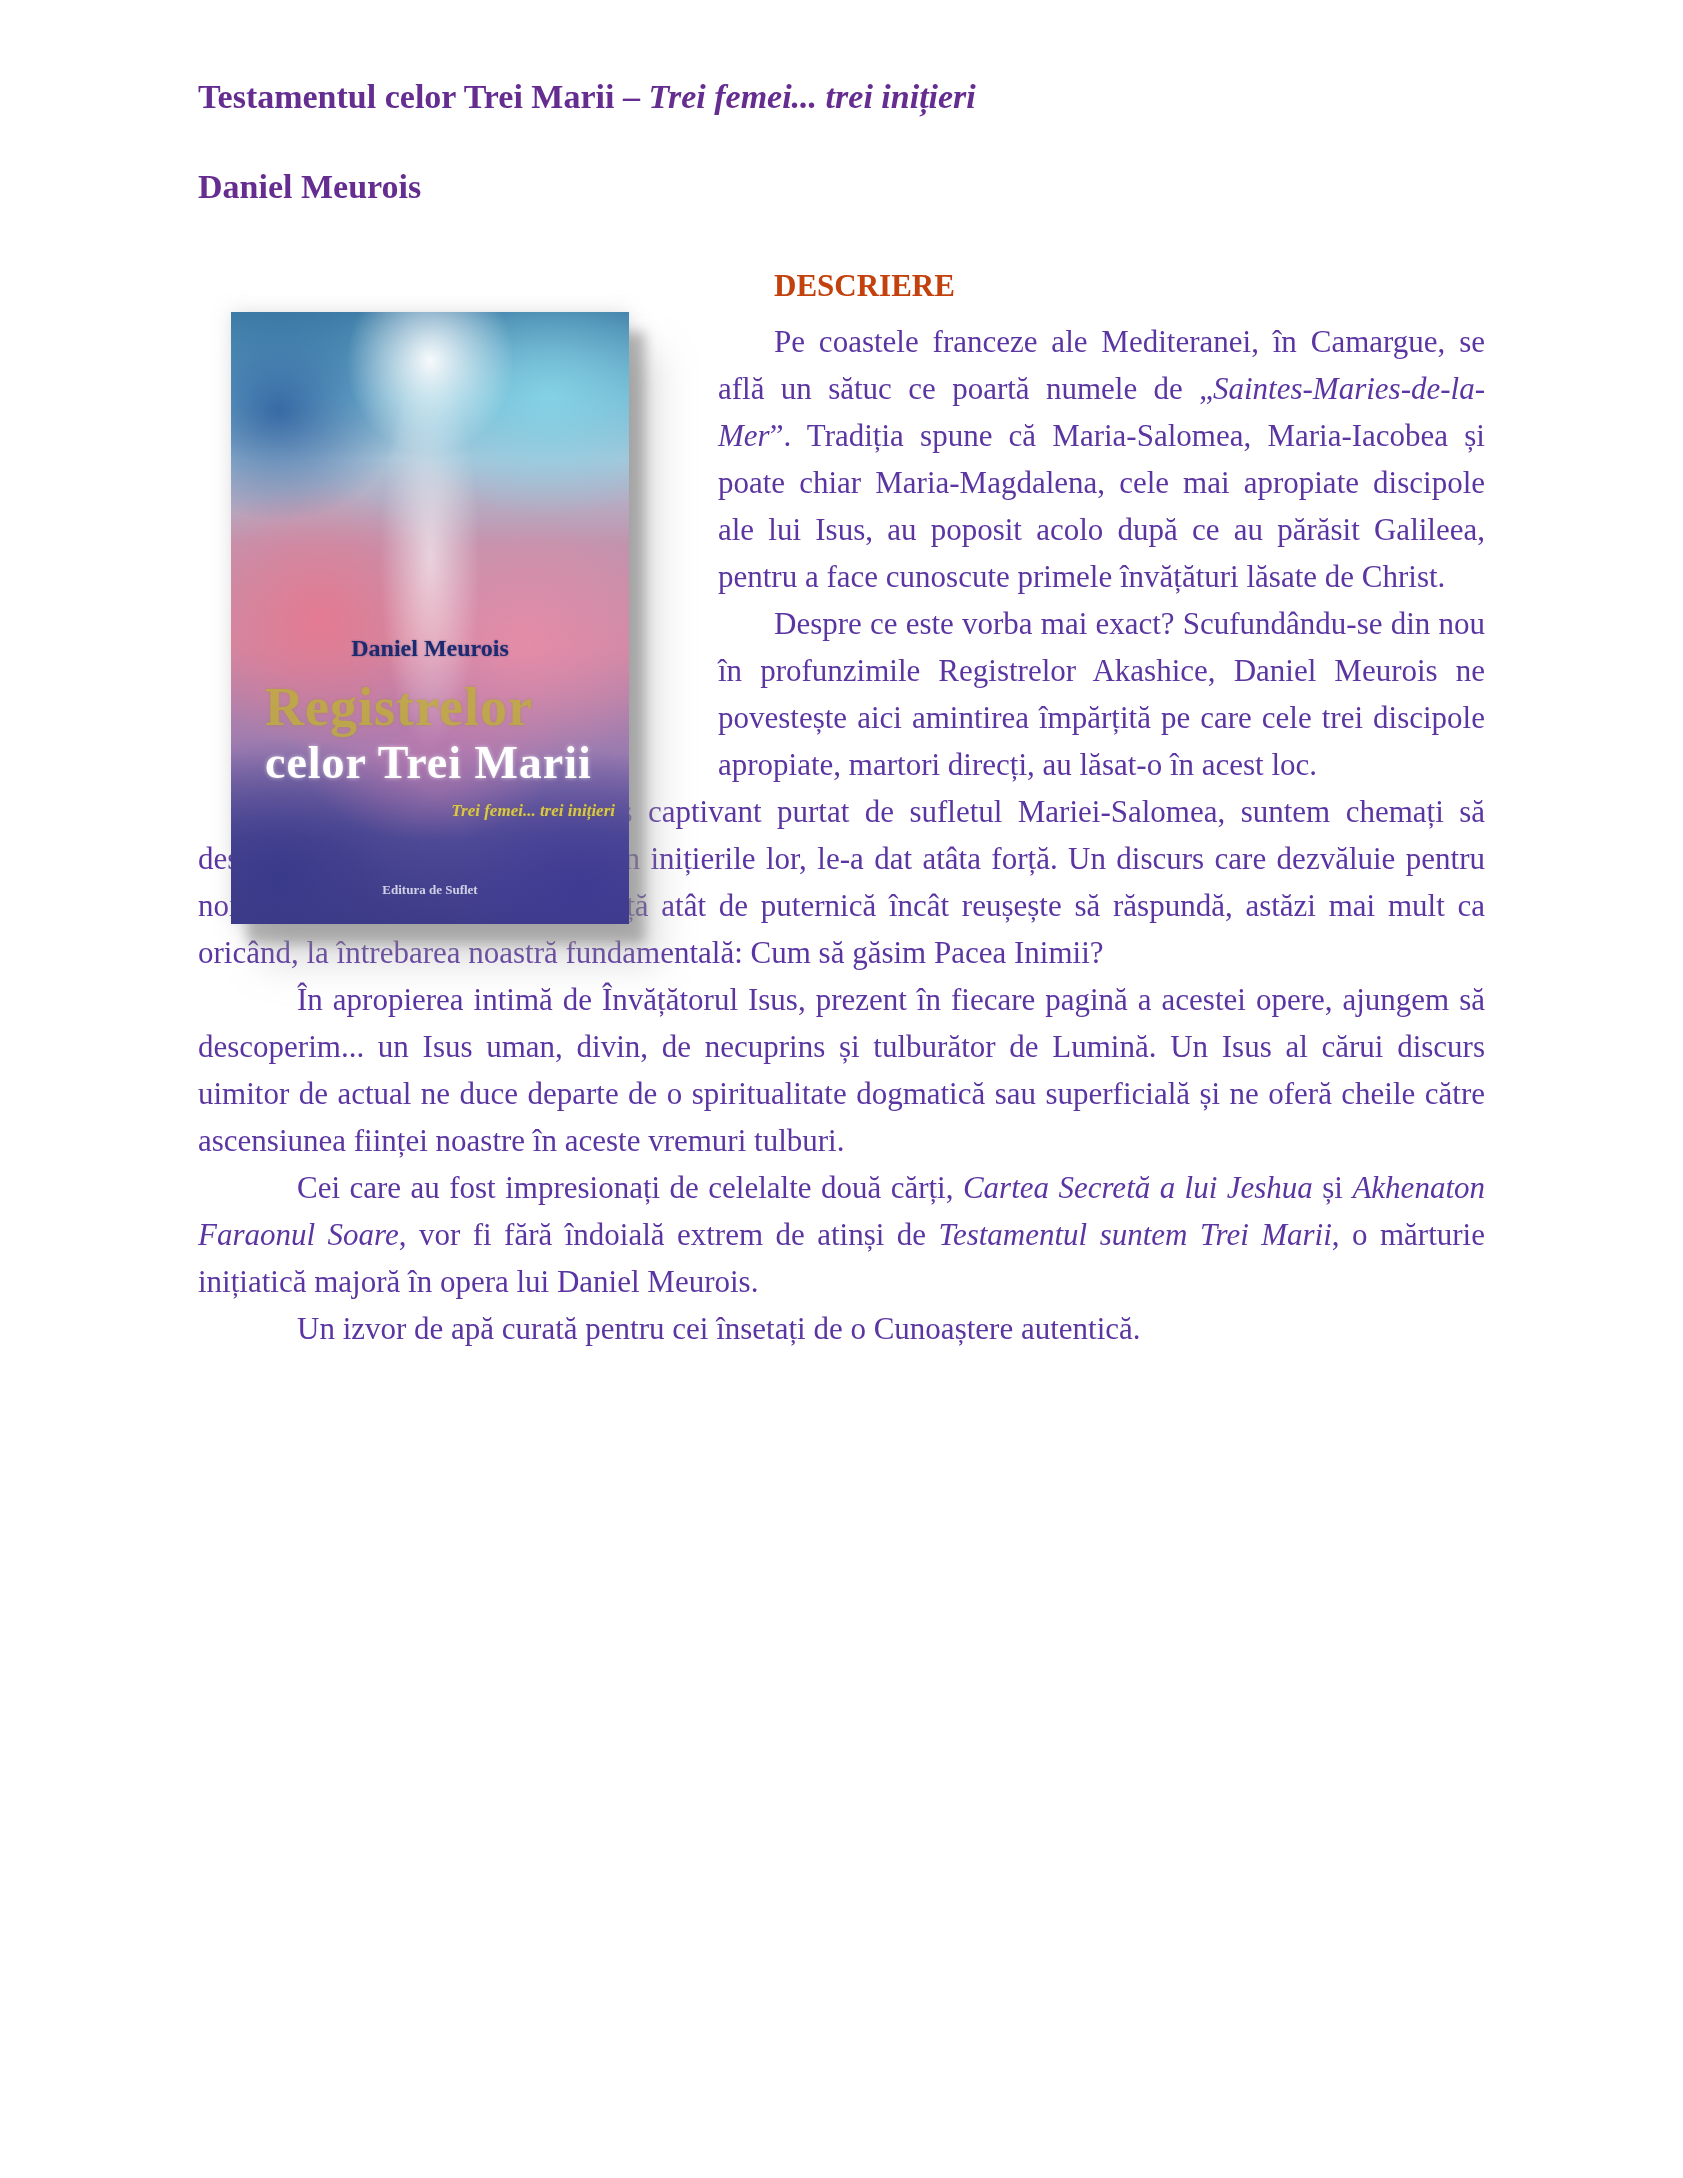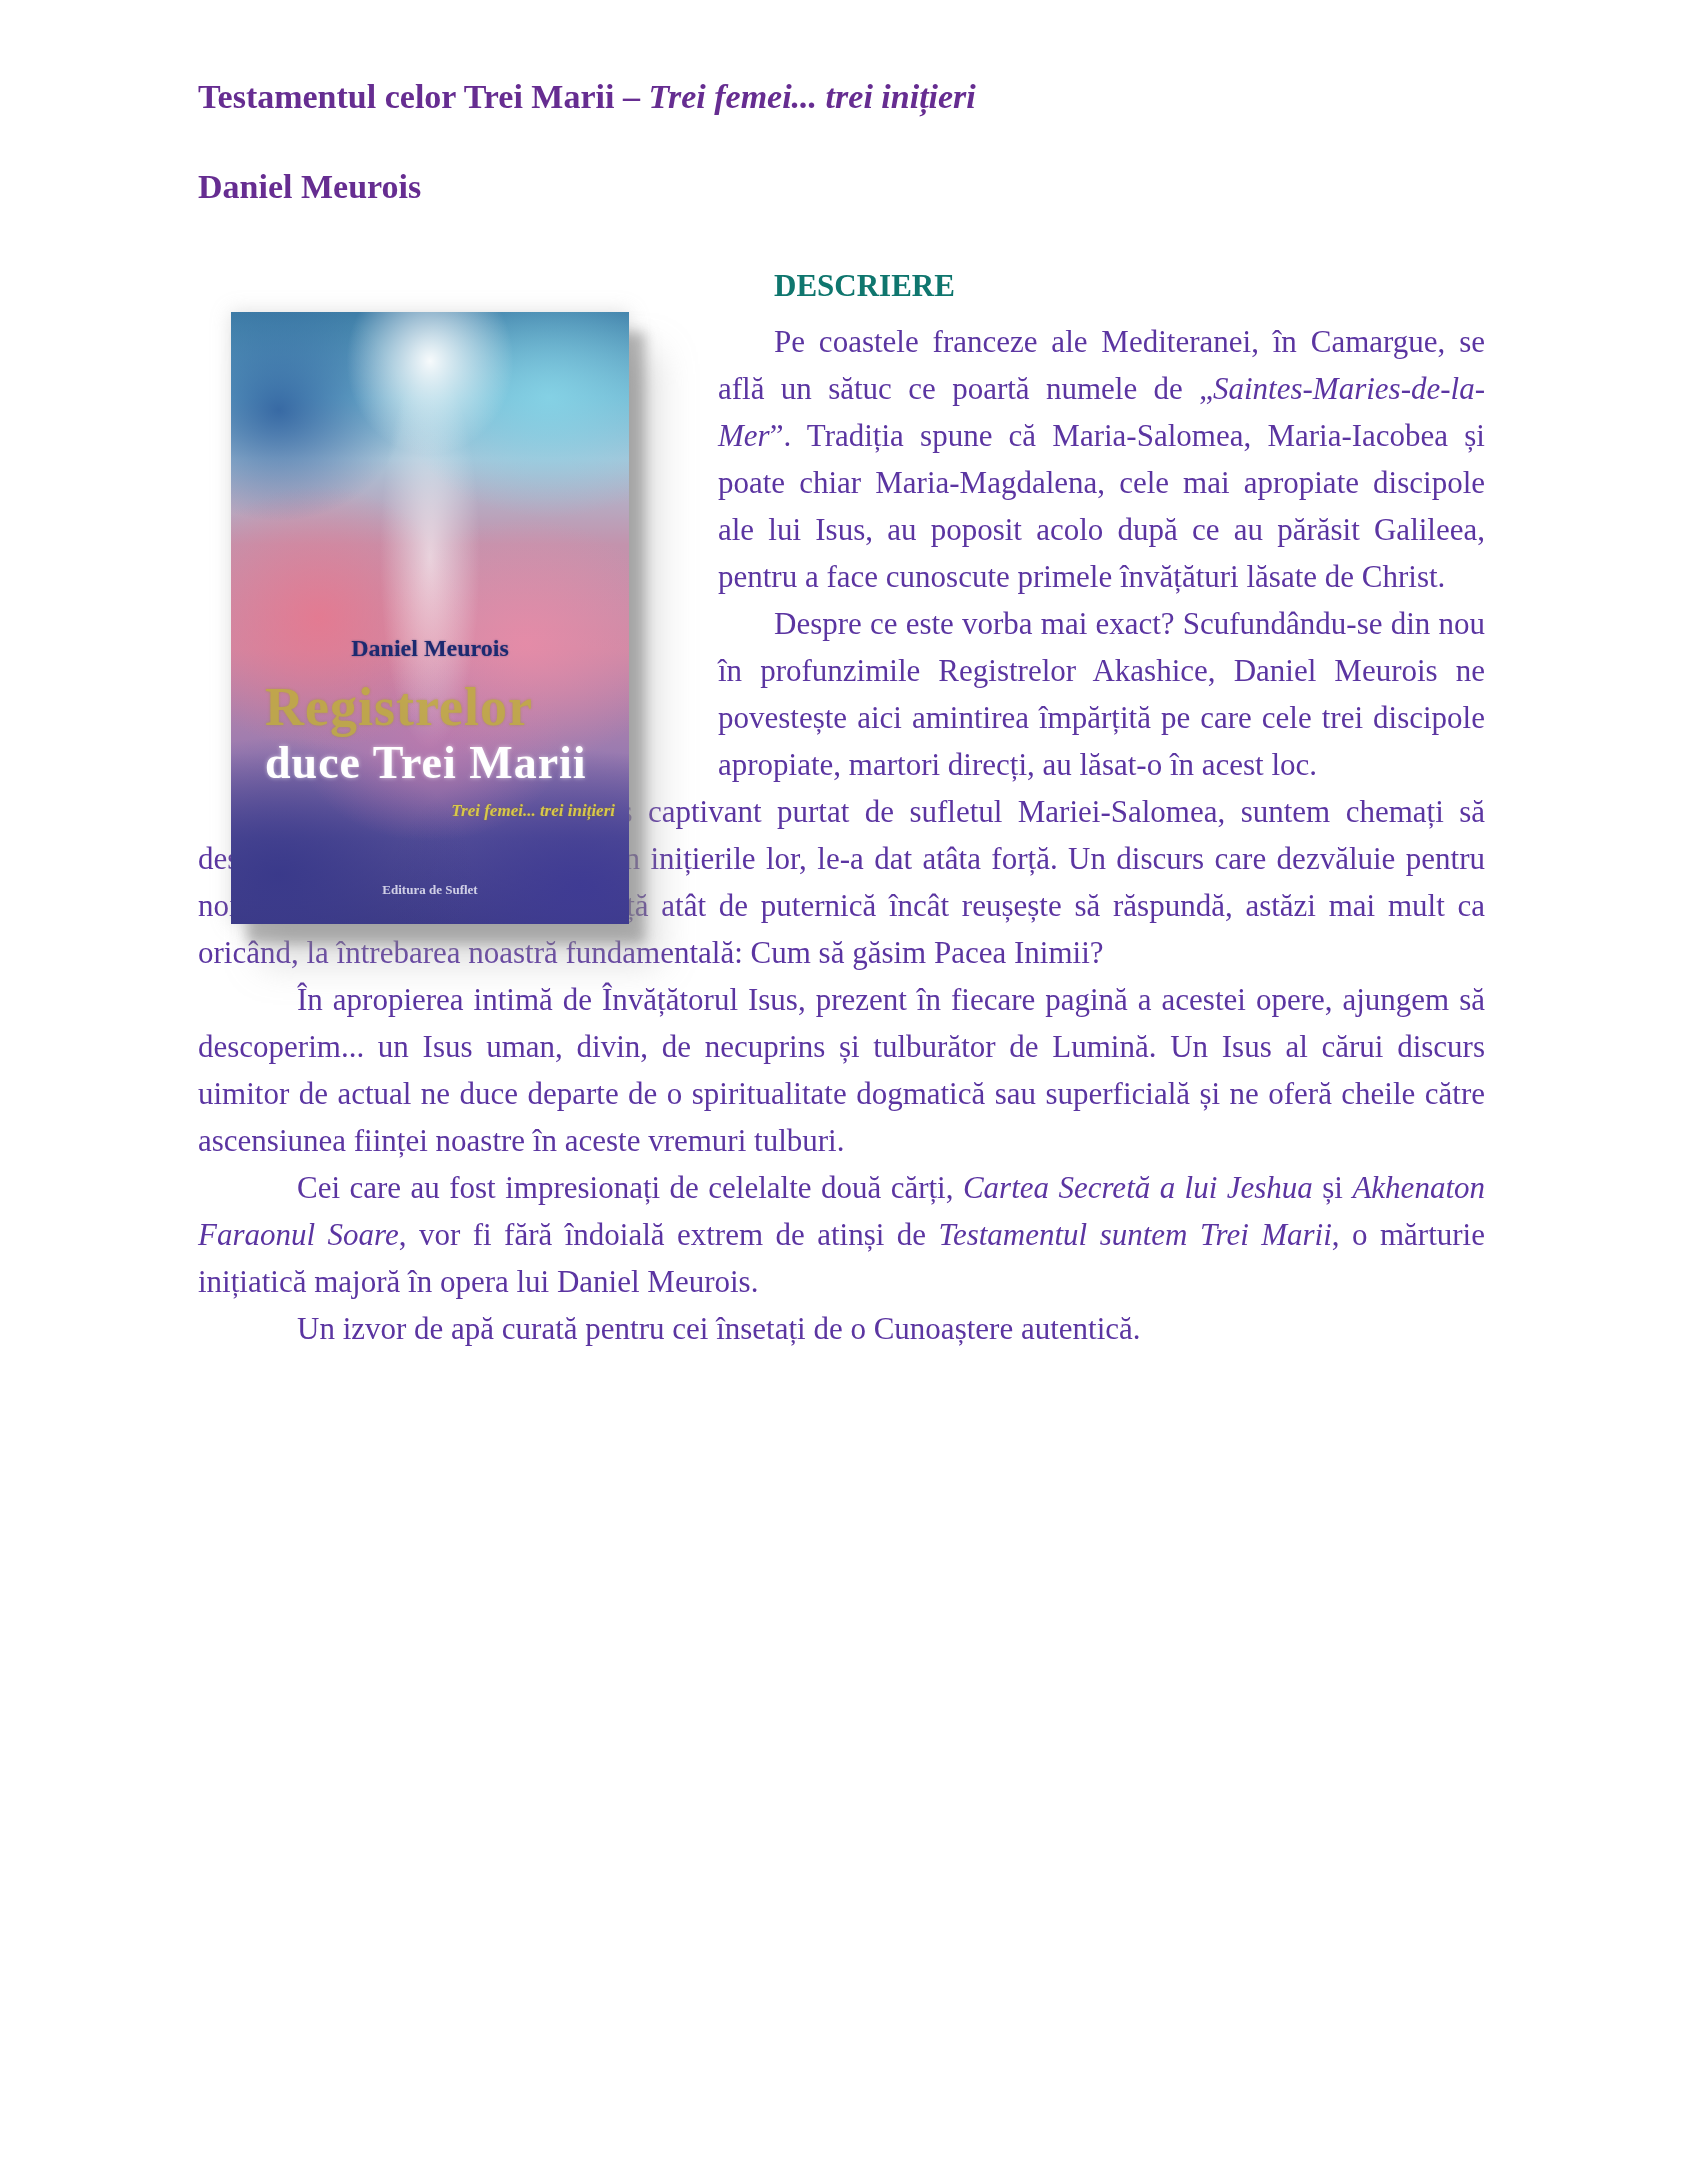--- a/index.html
+++ b/index.html
@@ -75,21 +75,21 @@
   .cov-publisher {
     position:absolute; top:570px; left:0; width:100%;
     text-align:center; font-size:13px; font-weight:bold;
     color:#e9e9f6; opacity:0.85; filter:blur(0.6px);
   }
 
   
   .descriere-heading {
     margin:0; padding-left:56px;
     font-size:31px; line-height:65px;
-    font-weight:bold; color:#0f766e;
+    font-weight:bold; color:#c2410c;
   }
   .body-p {
     margin:0;
     font-size:31px; line-height:47px;
     color:#5b35a1;
     text-align:justify;
   }
   .right-col { margin-left:520px; }
   .right-col.body-p { text-indent:56px; }
   .wide.body-p { text-indent:99px; }
@@ -104,21 +104,21 @@
     <h1 class="doc-title"><span>Testamentul celor Trei Marii – </span><span class="it">Trei femei... trei inițieri</span></h1>
 
     <h2 class="doc-author">Daniel Meurois</h2>
 
     <div class="desc-section">
 
       <div class="cover-figure">
         <div class="cover">
           <div class="cov-author">Daniel Meurois</div>
           <div class="cov-title1">Registrelor</div>
-          <div class="cov-title2">duce Trei Marii</div>
+          <div class="cov-title2">celor Trei Marii</div>
           <div class="cov-subtitle">Trei femei... trei inițieri</div>
           <div class="cov-publisher">Editura de Suflet</div>
         </div>
       </div>
 
       <h3 class="descriere-heading right-col">DESCRIERE</h3>
 
       <p class="body-p right-col"><span>Pe coastele franceze ale Mediteranei, în Camargue, se află un sătuc ce poartă numele de „</span><span class="it">Saintes-Maries-de-la-Mer</span><span>”. Tradiția spune că Maria-Salomea, Maria-Iacobea și poate chiar Maria-Magdalena, cele mai apropiate discipole ale lui Isus, au poposit acolo după ce au părăsit Galileea, pentru a face cunoscute primele învățături lăsate de Christ.</span></p>
 
       <p class="body-p right-col">Despre ce este vorba mai exact? Scufundându-se din nou în profunzimile Registrelor Akashice, Daniel Meurois ne povestește aici amintirea împărțită pe care cele trei discipole apropiate, martori direcți, au lăsat-o în acest loc.</p>

